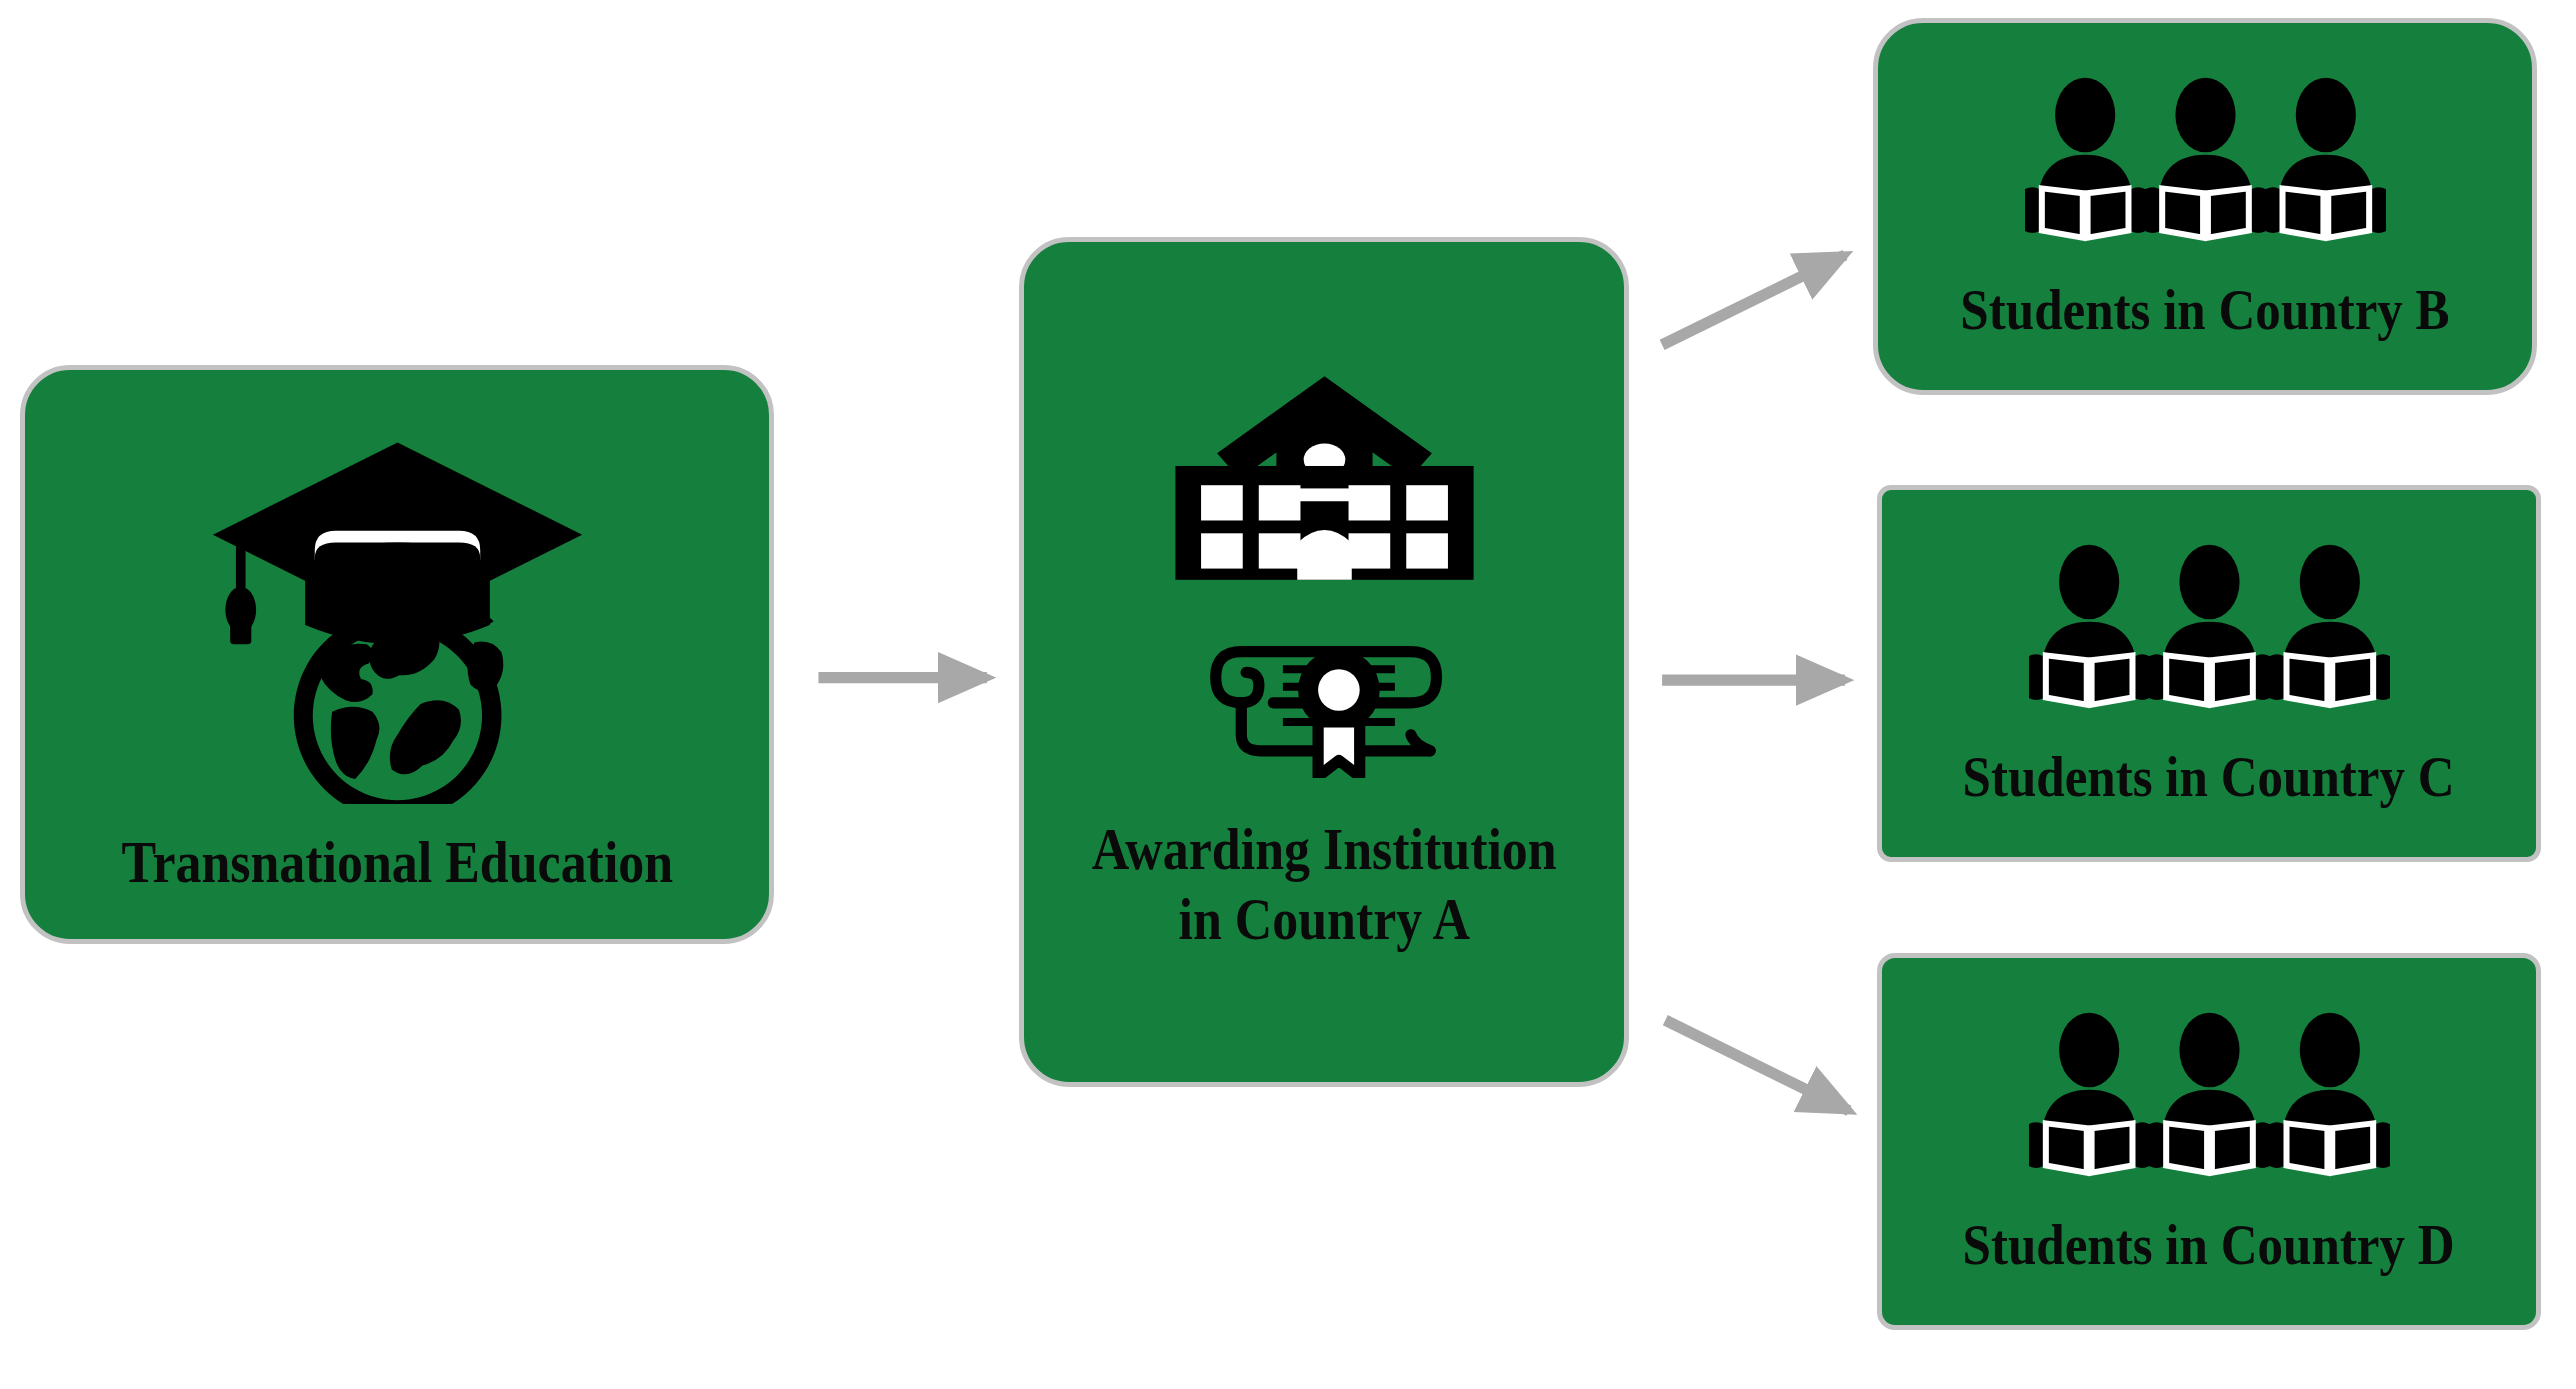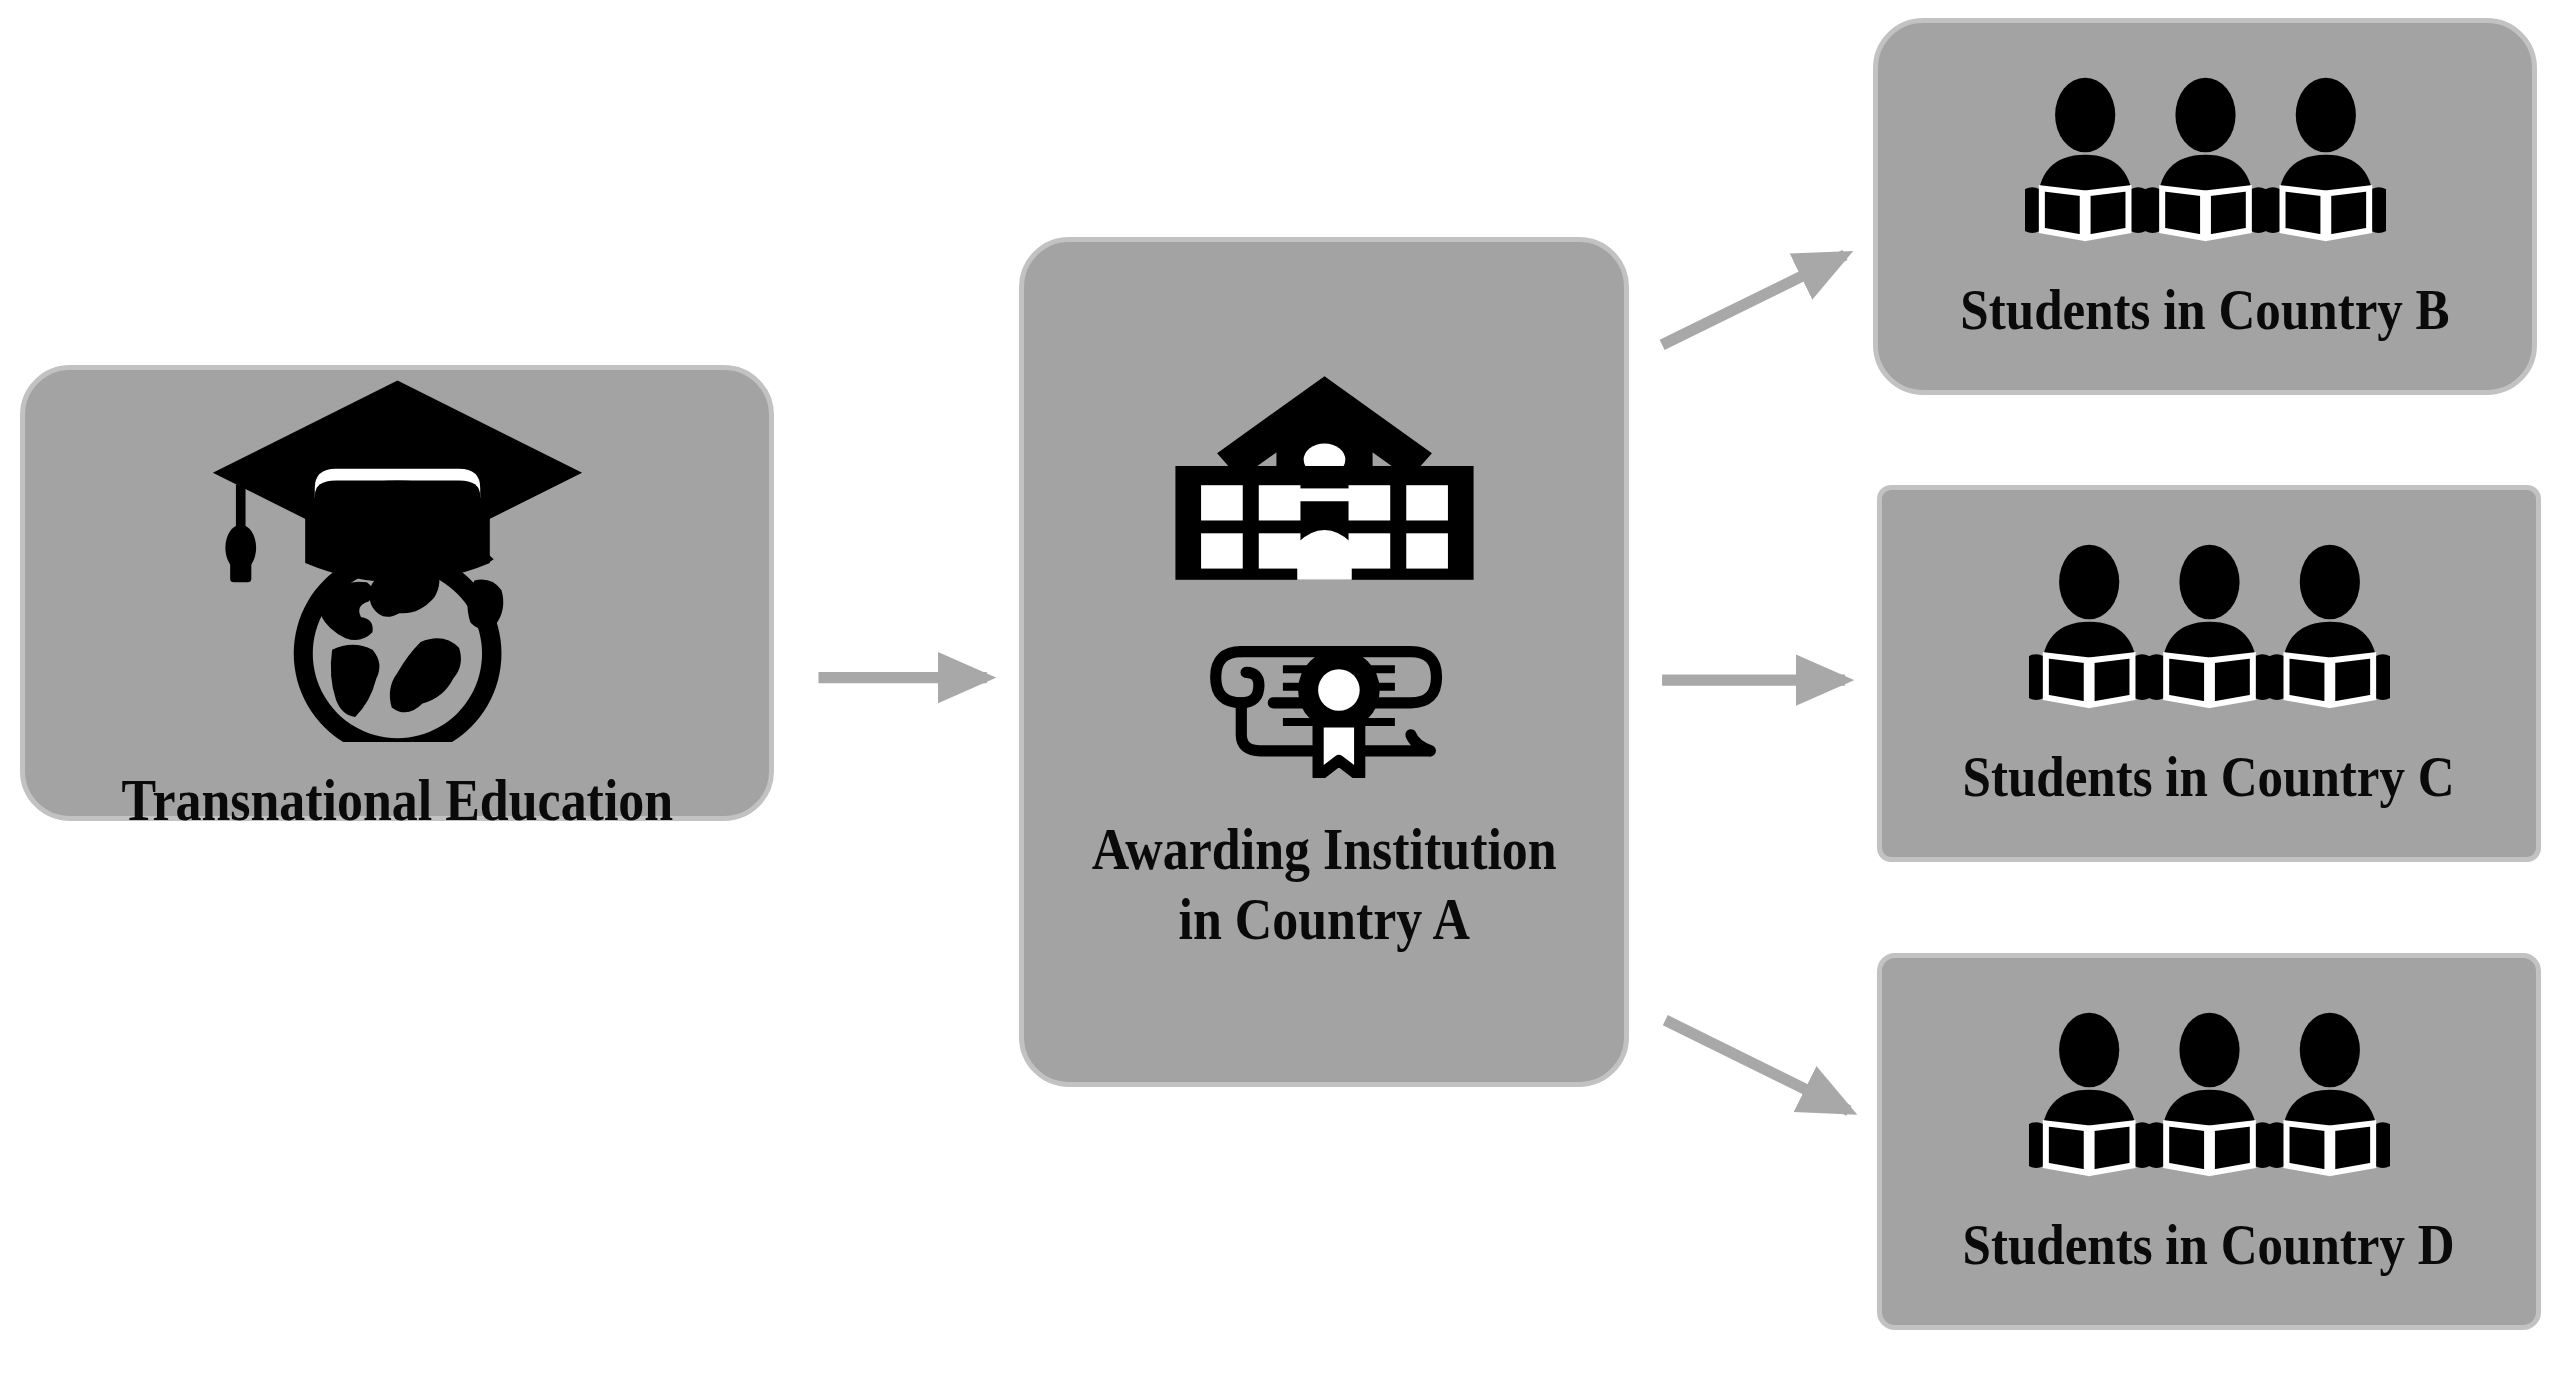--- a/index.html
+++ b/index.html
@@ -15,21 +15,21 @@
     width: 2576px;
     height: 1389px;
     background: #ffffff;
     overflow: hidden;
   }
 
   
   .node {
     position: absolute;
     box-sizing: border-box;
-    background: #a3a3a3;
+    background: #15803d;
     border: 5.6px solid #c2c2c2;
     border-radius: 50px;
     display: flex;
     flex-direction: column;
     align-items: center;
     justify-content: center;
   }
 
   .node-icon {
     display: flex;
@@ -47,21 +47,21 @@
     transform: scaleX(0.88);
     transform-origin: center;
     white-space: pre-line;
   }
 
   
   #box-tne {
     left: 20px;
     top: 365px;
     width: 754px;
-    height: 456px;
+    height: 579px;
     padding-top: 15px;
   }
   #box-tne .node-icon { margin-bottom: 24px; }
   #box-tne .node-label { font-size: 59px; }
 
   
   #box-awarding {
     left: 1019px;
     top: 237px;
     width: 610px;

